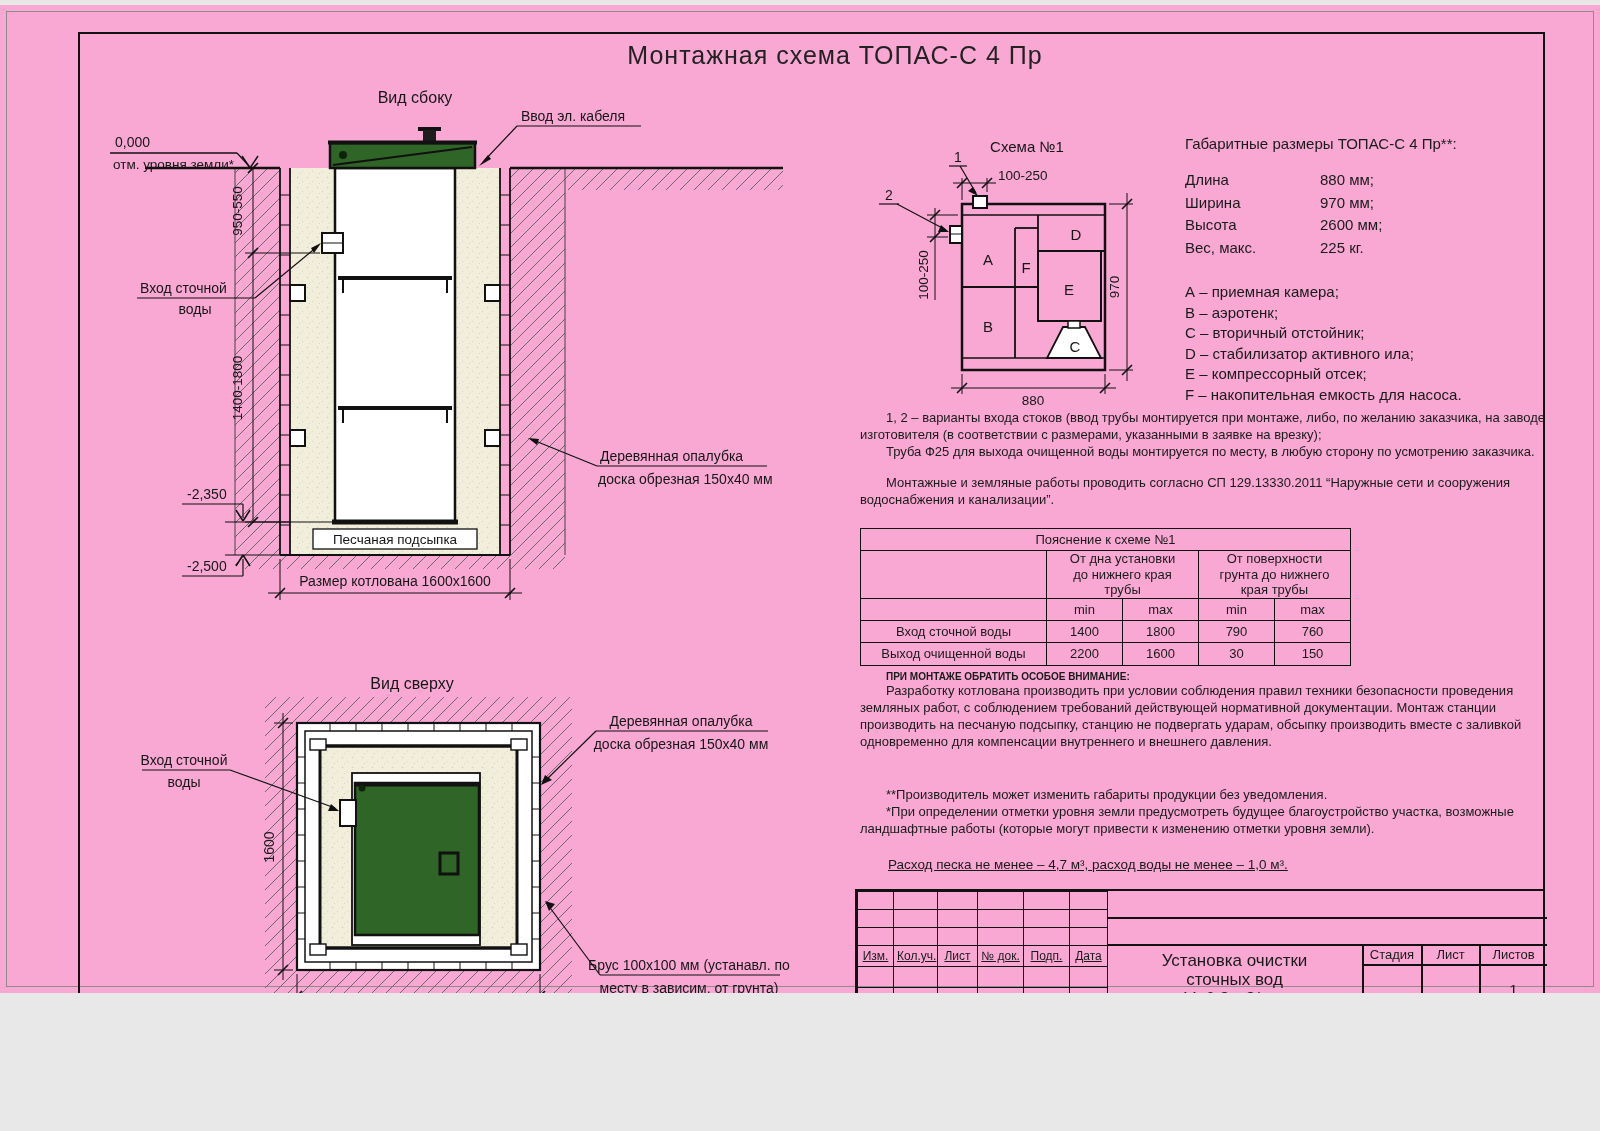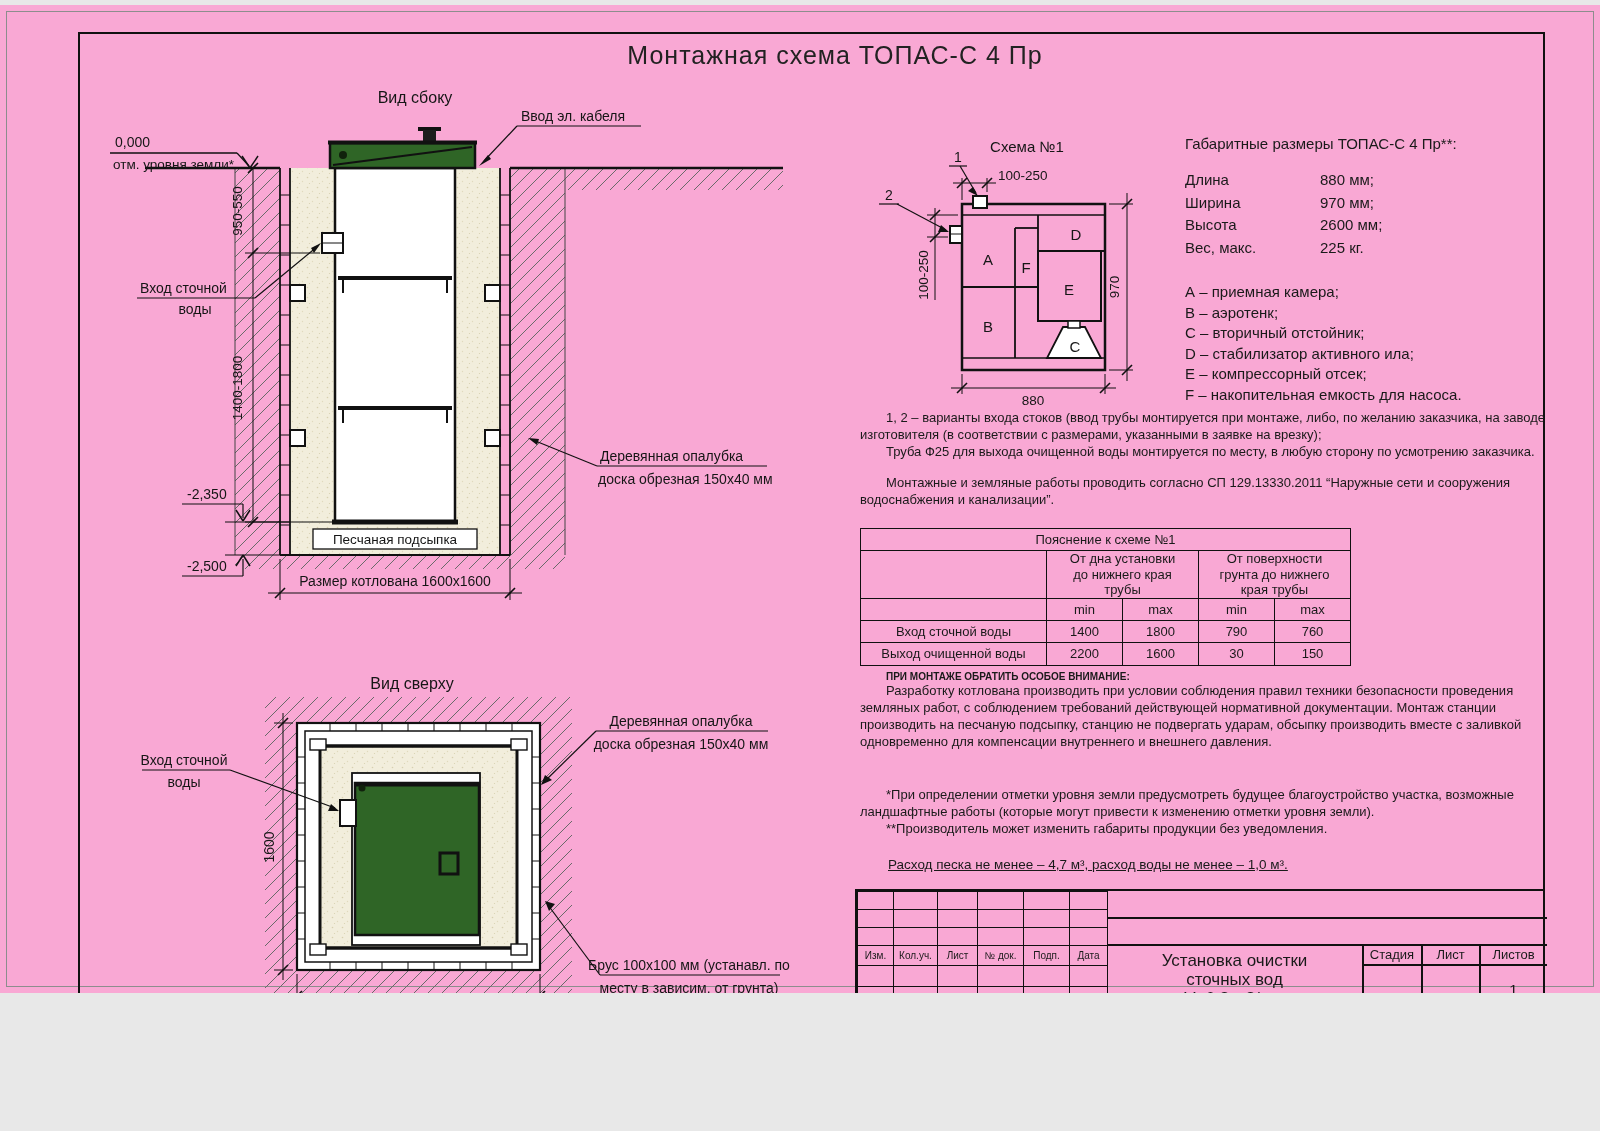--- a/index.html
+++ b/index.html
@@ -16,21 +16,21 @@
   .dim-row .lbl{width:135px;}
   .legend{margin-top:23px;font-size:15px;line-height:20.5px;}
   .para{font-size:13px;line-height:17px;text-indent:26px;}
   .exp-table{border-collapse:collapse;table-layout:fixed;width:490px;font-size:13px;}
   .exp-table td{border:1.6px solid #111;text-align:center;padding:0 14px;vertical-align:middle;}
   .exp-table .grp{font-size:13px;line-height:15.5px;}
   .att-title{font-size:10px;font-weight:bold;text-indent:26px;}
   .consumption{font-size:13.5px;text-decoration:underline;}
   .stamp{position:absolute;left:855px;top:884px;width:690px;height:179px;border:2px solid #111;box-sizing:border-box;}
   .revgrid{border-collapse:collapse;table-layout:fixed;width:250px;height:175px;}
-  .revgrid td{border:1.4px solid #111;font-size:10px;text-align:center;padding:3px;}
+  .revgrid td{border:1.4px solid #111;font-size:12px;text-align:center;padding:3px;text-decoration:underline;}
   .sline{position:absolute;background:#111;}
   .scell{position:absolute;text-align:center;}
   .fmt-line{font-size:13px;}
 </style>
 </head>
 <body>
 
 <div class="page">
   <div class="outer-border"></div>
   <div class="frame"></div>
@@ -366,22 +366,22 @@
     </tr>
   </tbody>
     </table>
 
   <div class="abs" style="left:860px;top:666px;width:690px;">
     <div class="att-title">ПРИ МОНТАЖЕ ОБРАТИТЬ ОСОБОЕ ВНИМАНИЕ:</div>
     <div class="para">Разработку котлована производить при условии соблюдения правил техники безопасности проведения земляных работ, с соблюдением требований действующей нормативной документации. Монтаж станции производить на песчаную подсыпку, станцию не подвергать ударам, обсыпку производить вместе с заливкой одновременно для компенсации внутреннего и внешнего давления.</div>
   </div>
 
   <div class="abs" style="left:860px;top:781px;width:690px;">
+    <div class="para">**Производитель может изменить габариты продукции без уведомления.</div>
     <div class="para">*При определении отметки уровня земли предусмотреть будущее благоустройство участка, возможные ландшафтные работы (которые могут привести к изменению отметки уровня земли).</div>
-    <div class="para">**Производитель может изменить габариты продукции без уведомления.</div>
   </div>
 
   <div class="abs consumption" style="left:888px;top:852px;">Расход песка не менее – 4,7 м³, расход воды не менее – 1,0 м³.</div>
 
   <svg class="abs" style="left:140px;top:660px;" width="680" height="360" viewBox="0 0 680 360">
     <defs>
       <pattern id="hatchB" width="14" height="14" patternUnits="userSpaceOnUse">
         <line x1="0" y1="14" x2="14" y2="0" stroke="#6a6a6a" stroke-width="1"></line>
       </pattern>
       <pattern id="sandB" width="10" height="10" patternUnits="userSpaceOnUse">

